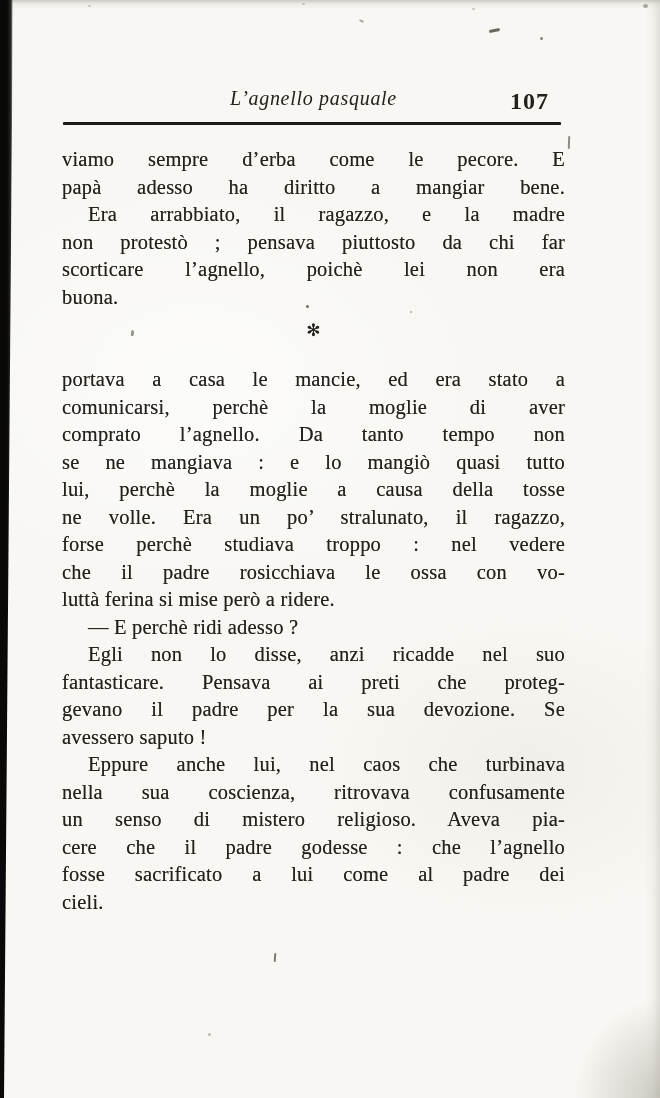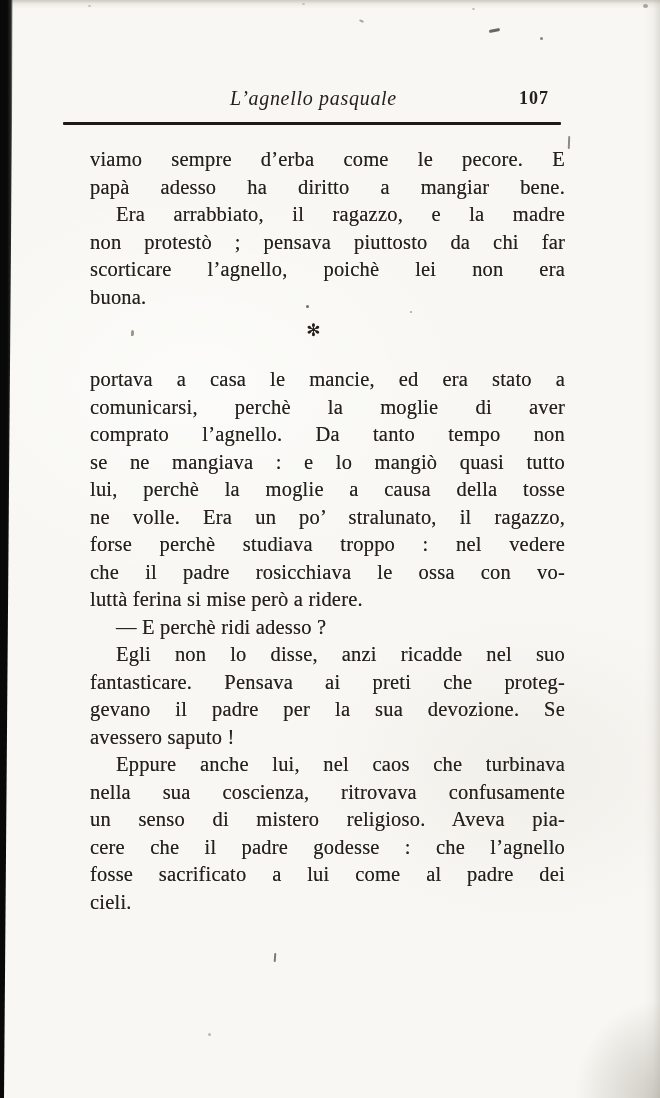--- a/index.html
+++ b/index.html
@@ -37,30 +37,29 @@
 
   
   .content { position:relative; margin-left:62px; width:503px; padding-top:87px; }
   .header-row { position:relative; height:23px; }
   .running-title {
     position:absolute; left:50%; transform:translateX(-50%);
     font-style:italic; font-size:20px; letter-spacing:0.7px; white-space:nowrap;
   }
   .page-number {
     position:absolute; right:16px; top:1px;
-    font-weight:bold; font-size:18px; letter-spacing:1px;
+    font-weight:bold; font-size:24px; letter-spacing:1px;
   }
   .rule { height:3px; background:var(--rule, #1d1a17); margin:12px 4px 0 1px; border-radius:1px; }
 
   .body-text { margin-top:21px; font-size:20.5px; line-height:27.5px; letter-spacing:0.2px; }
   .body-text .line {
     text-align:justify; text-align-last:justify;
     white-space:normal;
     text-shadow:0 0 0.4px rgba(36,33,29,0.55);
-    margin-left:28px;
   }
   .body-text .line.flush-last { text-align-last:left; }
   .body-text .line.indent { text-indent:26px; }
   .separator {
     height:55px; display:flex; justify-content:center; align-items:flex-start;
     padding-top:6px; box-sizing:border-box;
     font-size:17px; text-shadow:0 0 0.4px rgba(36,33,29,0.55);
     font-family:"DejaVu Sans", "Liberation Serif", serif;
   }
 </style>

